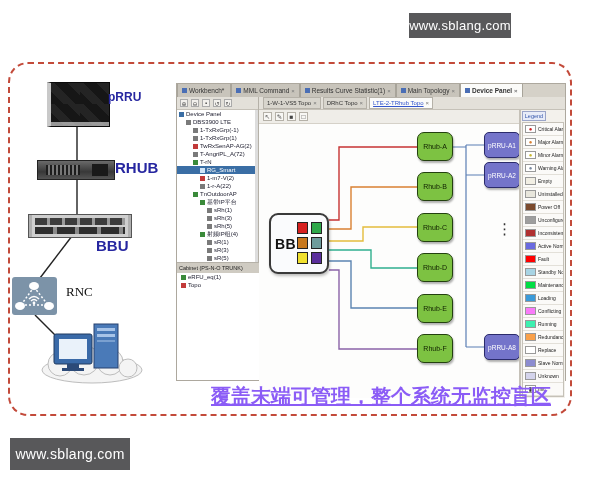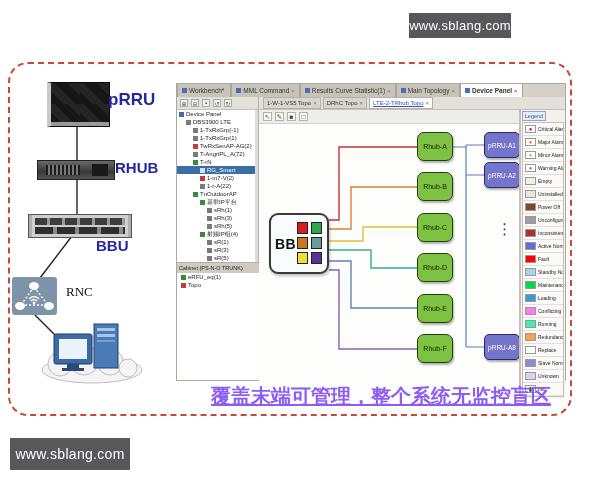--- a/index.html
+++ b/index.html
@@ -25,21 +25,21 @@
       background:repeating-linear-gradient(90deg,#1d1d1d 0 2px,#777 2px 4px);}
   .rhub-dev:after{content:"";position:absolute;right:6px;top:3px;width:16px;height:12px;background:#191919;}
   .bbu-dev{left:28px;top:214px;width:102px;height:22px;border:1px solid #555;
       background:#CFCFCF;box-shadow:inset 3px 0 0 #AFAFAF,inset -3px 0 0 #AFAFAF;}
   .bbu-dev:before{content:"";position:absolute;left:6px;top:3px;width:90px;height:7px;
       background:repeating-linear-gradient(90deg,#3c3c3c 0 12px,#9a9a9a 12px 15px);}
   .bbu-dev:after{content:"";position:absolute;left:6px;top:12px;width:90px;height:7px;
       background:repeating-linear-gradient(90deg,#2e2e2e 0 18px,#8a8a8a 18px 22px);}
   .rnc-dev{left:12px;top:277px;width:45px;height:38px;background:#7C93A8;border-radius:3px;}
   .dev-label{position:absolute;color:#2626A0;font-weight:bold;white-space:nowrap;}
-  .lb-prru{left:108px;top:90px;font-size:17px;}
+  .lb-prru{left:108px;top:90px;font-size:12px;}
   .lb-rhub{left:115px;top:159px;font-size:15px;}
   .lb-bbu{left:96px;top:237px;font-size:15px;}
   .lb-rnc{left:66px;top:284px;font-size:13px;color:#111;font-weight:normal;
           font-family:"Liberation Serif",serif;}
   .lb-m2000{left:20px;top:382px;width:140px;text-align:center;font-size:15px;}
   .left-svg{left:0;top:60px;width:176px;height:360px;}
   
   .panel{left:176px;top:83px;width:390px;height:298px;background:#EAE8E2;
          border:1px solid #ADA89E;box-sizing:border-box;font-size:6px;color:#333;}
   .tabbar{position:absolute;left:0;top:0;width:388px;height:13px;background:#D5D1C8;

